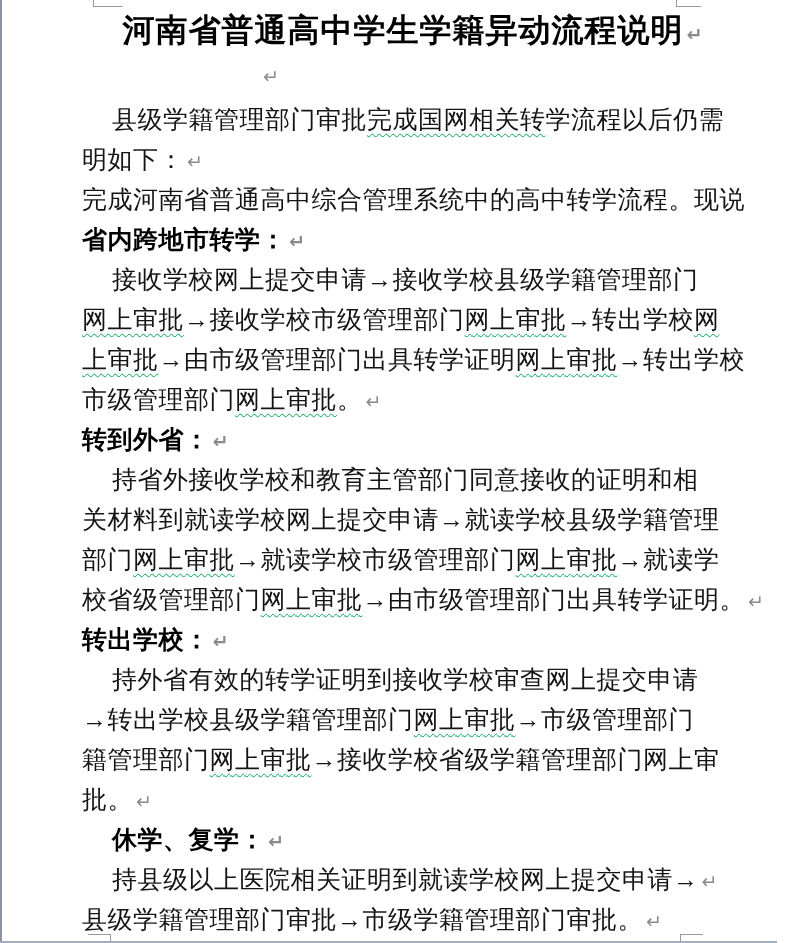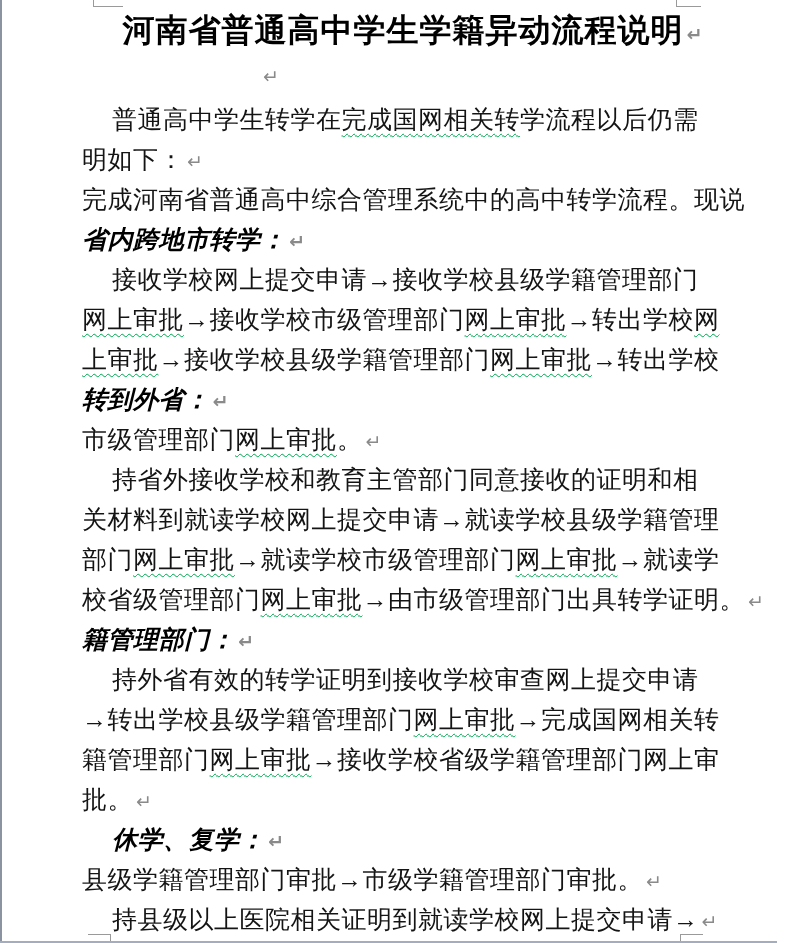--- a/index.html
+++ b/index.html
@@ -24,21 +24,21 @@
     height:44px; line-height:44px; text-align:center;
     font-size:32px; font-weight:bold; letter-spacing:1px; color:#000;
     white-space:nowrap;
   }
   .empty-line { height:48px; line-height:48px; padding-left:178px; }
 
   .line {
     height:40px; line-height:40px; font-size:25px; letter-spacing:0.5px;
     color:#141414; white-space:nowrap;
   }
-  .heading { font-weight:bold; color:#000;font-style:italic; }
+  .heading { font-weight:bold; color:#000; }
   .indent  { padding-left:30px; }
 
   .pilcrow {
     color:#8a8a8a; font-size:19px; margin-left:3px;
     font-family:"DejaVu Sans","Liberation Sans",sans-serif;
   }
   .squiggle {
     text-decoration-line:underline;
     text-decoration-style:wavy;
     text-decoration-color:#00a651;
@@ -54,36 +54,36 @@
   <div class="edge-bottom"></div>
   <div class="crop crop-tl"></div>
   <div class="crop crop-tr"></div>
   <div class="crop crop-bl"></div>
   <div class="crop crop-br"></div>
 
   <div class="content">
     <div class="title-line"><span>河南省普通高中学生学籍异动流程说明</span><span class="pilcrow">↵</span></div>
     <div class="empty-line"><span class="pilcrow">↵</span></div>
     <div id="lines">
-        <div class="line indent"><span>普通高中学生转学在</span><span class="squiggle" style="text-decoration-color: rgb(0, 166, 81);">完成国网相关转</span><span>学流程以后仍需</span></div>
+        <div class="line indent"><span>县级学籍管理部门审批</span><span class="squiggle" style="text-decoration-color: rgb(0, 166, 81);">完成国网相关转</span><span>学流程以后仍需</span></div>
         <div class="line"><span>明如下：</span><span class="pilcrow">↵</span></div>
         <div class="line"><span>完成河南省普通高中综合管理系统中的高中转学流程。现说</span></div>
         <div class="line heading"><span>省内跨地市转学：</span><span class="pilcrow">↵</span></div>
         <div class="line indent"><span>接收学校网上提交申请→接收学校县级学籍管理部门</span></div>
         <div class="line"><span class="squiggle" style="text-decoration-color: rgb(0, 166, 81);">网上审批</span><span>→接收学校市级管理部门</span><span class="squiggle" style="text-decoration-color: rgb(0, 166, 81);">网上审批</span><span>→转出学校</span><span class="squiggle" style="text-decoration-color: rgb(0, 166, 81);">网</span></div>
-        <div class="line"><span class="squiggle" style="text-decoration-color: rgb(0, 166, 81); text-align: right;">上审批</span><span>→接收学校县级学籍管理部门</span><span class="squiggle" style="text-decoration-color: rgb(0, 166, 81);">网上审批</span><span>→转出学校</span></div>
+        <div class="line"><span class="squiggle" style="text-decoration-color: rgb(0, 166, 81); text-align: right;">上审批</span><span>→由市级管理部门出具转学证明</span><span class="squiggle" style="text-decoration-color: rgb(0, 166, 81);">网上审批</span><span>→转出学校</span></div>
+        <div class="line"><span>市级管理部门</span><span class="squiggle" style="text-decoration-color: rgb(0, 166, 81);">网上审批</span><span>。</span><span class="pilcrow">↵</span></div>
         <div class="line heading"><span>转到外省：</span><span class="pilcrow">↵</span></div>
-        <div class="line"><span>市级管理部门</span><span class="squiggle" style="text-decoration-color: rgb(0, 166, 81);">网上审批</span><span>。</span><span class="pilcrow">↵</span></div>
         <div class="line indent"><span>持省外接收学校和教育主管部门同意接收的证明和相</span></div>
         <div class="line"><span>关材料到就读学校网上提交申请→就读学校县级学籍管理</span></div>
         <div class="line"><span>部门</span><span class="squiggle" style="text-decoration-color: rgb(0, 166, 81);">网上审批</span><span>→就读学校市级管理部门</span><span class="squiggle" style="text-decoration-color: rgb(0, 166, 81);">网上审批</span><span>→就读学</span></div>
         <div class="line"><span>校省级管理部门</span><span class="squiggle" style="text-decoration-color: rgb(0, 166, 81);">网上审批</span><span>→由市级管理部门出具转学证明。</span><span class="pilcrow">↵</span></div>
-        <div class="line heading"><span>籍管理部门：</span><span class="pilcrow">↵</span></div>
+        <div class="line heading"><span>转出学校：</span><span class="pilcrow">↵</span></div>
         <div class="line indent"><span>持外省有效的转学证明到接收学校审查网上提交申请</span></div>
-        <div class="line"><span>→转出学校县级学籍管理部门</span><span class="squiggle" style="text-decoration-color: rgb(0, 166, 81);">网上审批</span><span>→完成国网相关转</span></div>
+        <div class="line"><span>→转出学校县级学籍管理部门</span><span class="squiggle" style="text-decoration-color: rgb(0, 166, 81);">网上审批</span><span>→市级管理部门</span></div>
         <div class="line"><span>籍管理部门</span><span class="squiggle" style="text-decoration-color: rgb(0, 166, 81);">网上审批</span><span>→接收学校省级学籍管理部门网上审</span></div>
         <div class="line"><span>批。</span><span class="pilcrow">↵</span></div>
         <div class="line heading indent"><span>休学、复学：</span><span class="pilcrow">↵</span></div>
+        <div class="line indent"><span>持县级以上医院相关证明到就读学校网上提交申请→</span><span class="pilcrow">↵</span></div>
         <div class="line"><span>县级学籍管理部门审批→市级学籍管理部门审批。</span><span class="pilcrow">↵</span></div>
-        <div class="line indent"><span>持县级以上医院相关证明到就读学校网上提交申请→</span><span class="pilcrow">↵</span></div>
       </div>
   </div>
 </div>
 
 </body></html>

